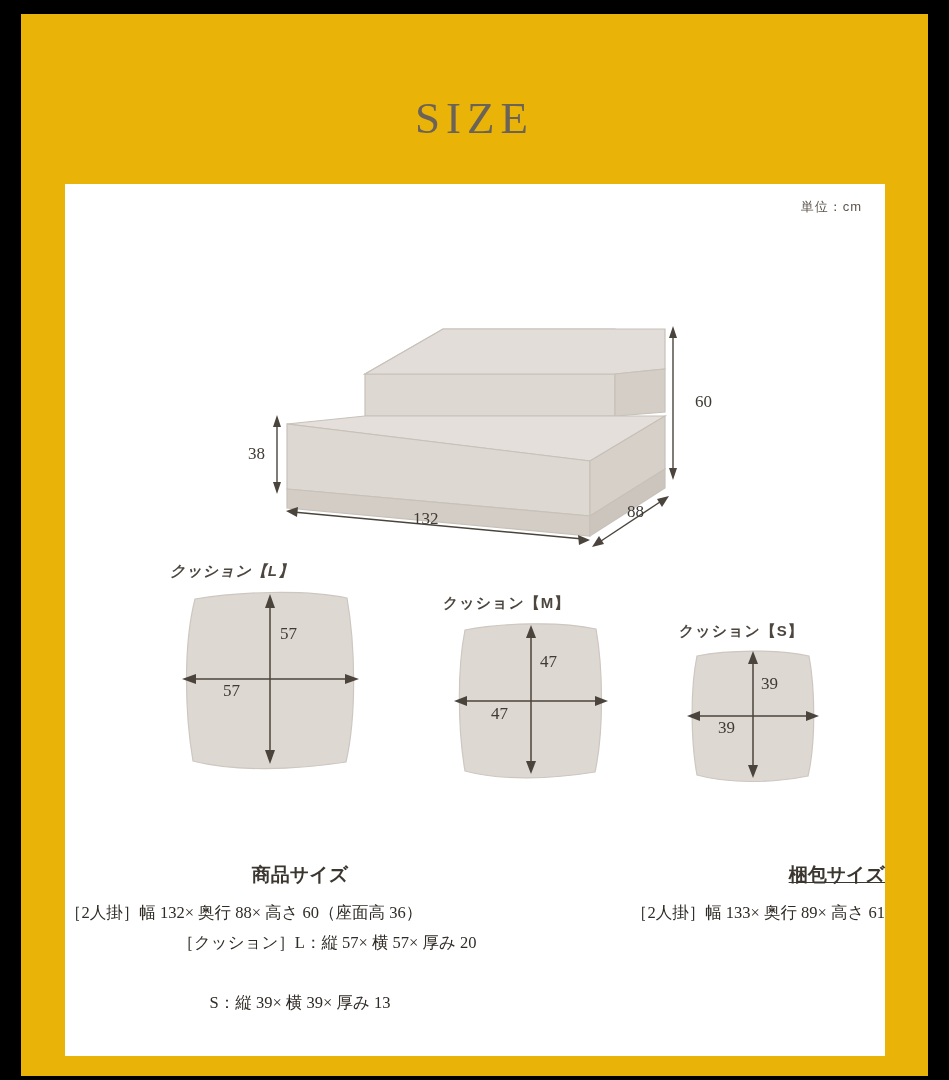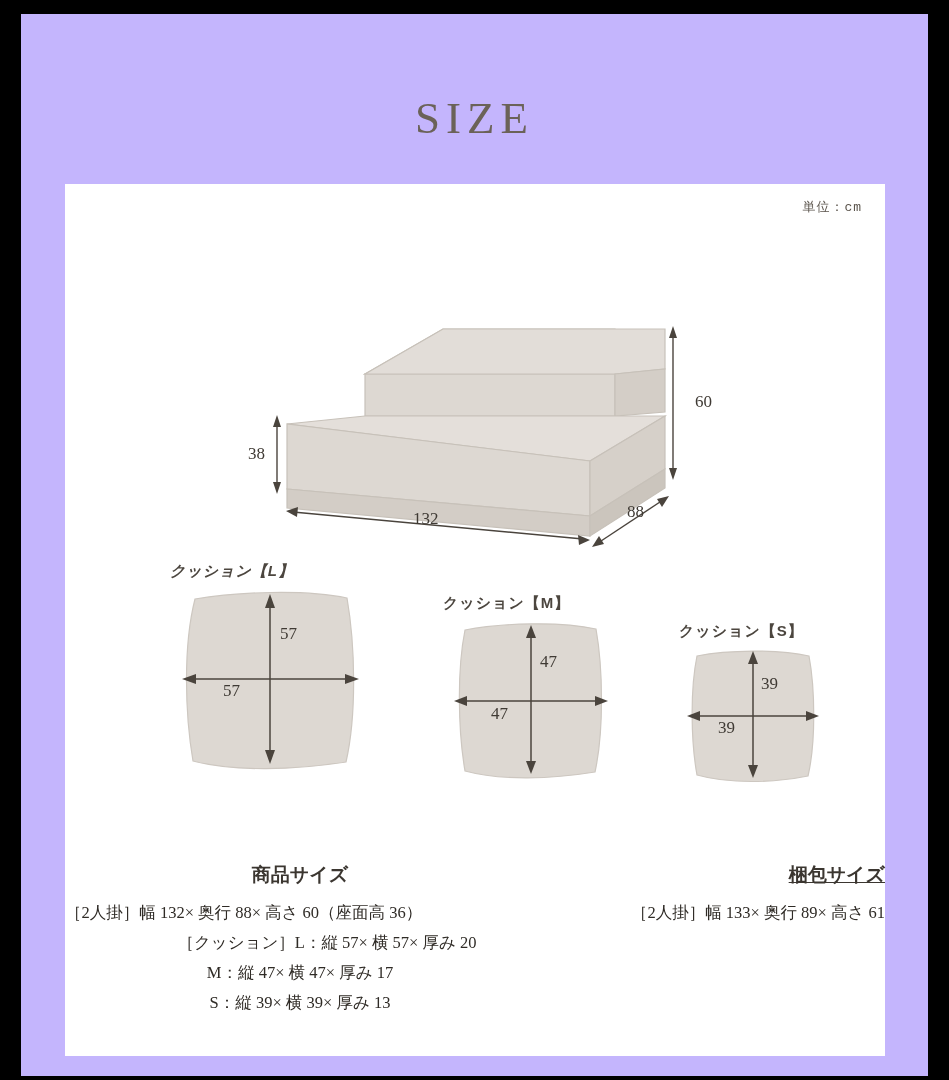--- a/index.html
+++ b/index.html
@@ -12,21 +12,21 @@
     height: 1080px;
     font-family: "Liberation Serif", serif;
     overflow: hidden;
   }
   .page {
     position: absolute;
     left: 21px;
     top: 14px;
     width: 907px;
     height: 1062px;
-    background: #c4b5fd;
+    background: #eab308;
   }
   .title {
     position: absolute;
     left: 0;
     top: 78px;
     width: 907px;
     text-align: center;
     font-family: "Liberation Serif", serif;
     font-size: 45px;
     letter-spacing: 6px;
@@ -39,21 +39,21 @@
     width: 820px;
     height: 872px;
     background: #ffffff;
   }
   .unit {
     position: absolute;
     right: 23px;
     top: 14px;
     font-size: 13px;
     color: #5b544c;
-    font-family: Liberation Mono, monospace;
+    font-family: Liberation Sans, sans-serif;
     letter-spacing: 1px;
   }
 
   
   .sofa-wrap {
     position: absolute;
     left: 0;
     top: 80px;
     width: 820px;
     height: 290px;
@@ -197,19 +197,18 @@
       <div class="dim-label" style="left:86px; top:30px;">39</div>
       <div class="dim-label" style="left:43px; top:74px;">39</div>
     </div>
 
     <div class="spec-head" style="left:0; top:678px; width:470px; text-align:center;">商品サイズ</div>
 
     <div class="spec-head" style="left:470px; top:678px; width:350px; text-align:right;text-decoration:underline;">梱包サイズ</div>
 
     <div class="spec-line" style="left:0; top:718px; width:470px; text-align:left;">［2人掛］幅 132× 奥行 88× 高さ 60（座面高 36）</div>
     <div class="spec-line" style="left:0; top:748px; width:470px; text-align:center;padding-left:27px;">［クッション］L：縦 57× 横 57× 厚み 20</div>
-    <div class="spec-line" style="left:0; top:778px; width:470px; text-align:center;">M：縦 47× 横 47× 厚み 17</div>
     <div class="spec-line" style="left:0; top:808px; width:470px; text-align:center;">S：縦 39× 横 39× 厚み 13</div>
 
     <div class="spec-line" style="left:470px; top:718px; width:350px; text-align:right;">［2人掛］幅 133× 奥行 89× 高さ 61</div>
 
   </div>
 </div>
 
 </body></html>

